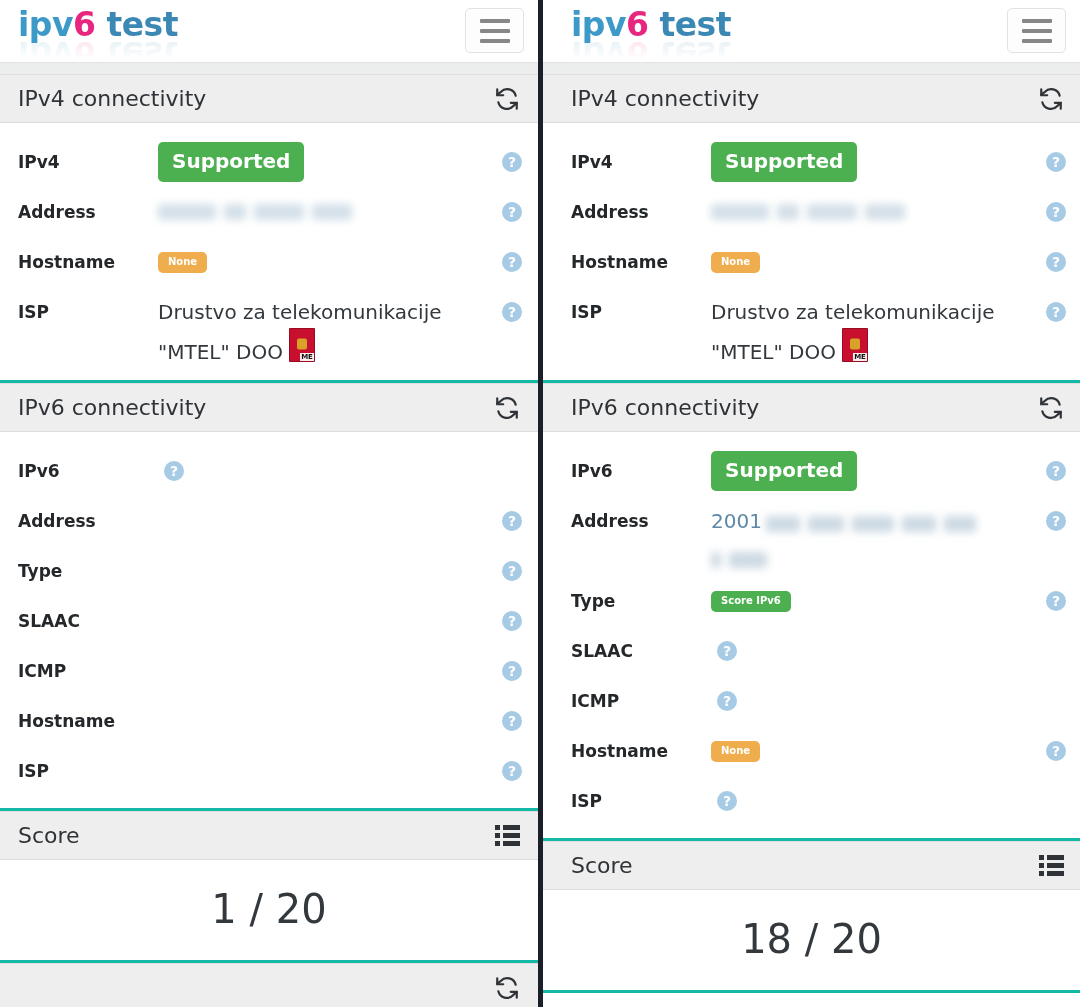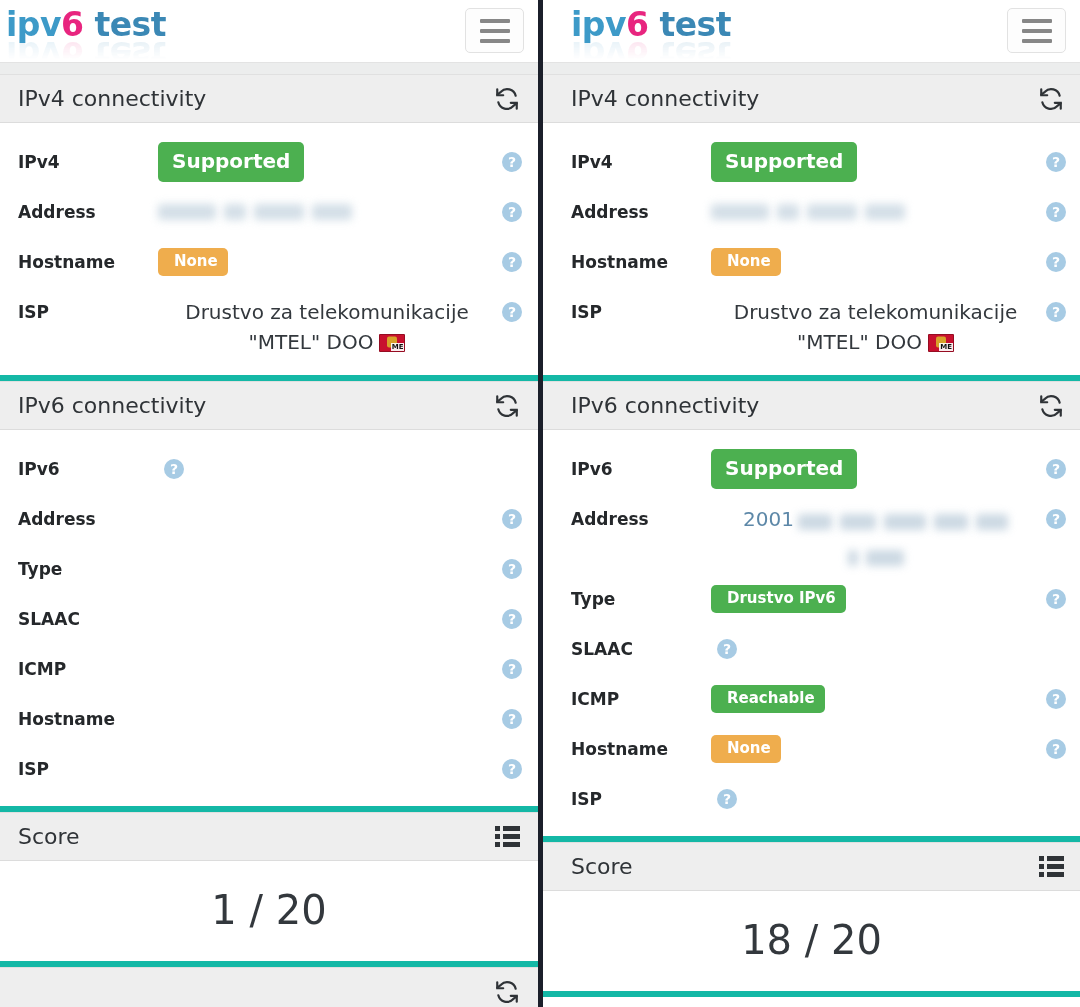--- a/index.html
+++ b/index.html
@@ -16,21 +16,21 @@
   .divider { width: 5px; height: 1007px; background: #1b1f2a; flex: 0 0 5px; }
   .panel-right { width: 537px; }
 
   
   .navbar {
     position: relative;
     height: 62px;
     background: #ffffff;
     display: flex; align-items: flex-start;
     justify-content: space-between;
-    padding: 4px 14px 0 6px;
+    padding: 4px 14px 0 18px;
   }
   .navbar.r { padding-left: 28px; padding-right: 14px; }
 
   .logo-wrap { position: relative; padding-top: 4px; }
   .logo {
     font-family: "DejaVu Sans", "Liberation Sans", sans-serif;
     font-size: 33px; font-weight: bold; letter-spacing: -0.5px;
     line-height: 1.0; white-space: nowrap;
   }
   .logo .c-blue { color: #3d9ac8; }
@@ -57,21 +57,21 @@
     display: flex; flex-direction: column;
     align-items: center; justify-content: center;
     gap: 6px; margin-top: 4px;
     cursor: pointer;
   }
   .navbar-toggle .bar { width: 30px; height: 4px; background: #878787; border-radius: 1px; }
 
   
   .gap-strip { height: 12px; background: #eceded; border-top: 1px solid #e3e3e3; }
 
-  .card { background: #ffffff; border-bottom: 6px solid #14b8a6; }
+  .card { background: #ffffff; border-bottom: 3px solid #14b8a6; }
   .card-head {
     background: #eeeeee;
     border-top: 1px solid #e0e0e0;
     border-bottom: 1px solid #dcdcdc;
     height: 49px;
     display: flex; align-items: center; justify-content: space-between;
     padding: 0 16px 0 18px;
   }
   .card-head.r { padding-left: 28px; padding-right: 14px; }
   .card-title {
@@ -86,41 +86,41 @@
     display: flex; align-items: flex-start;
     min-height: 50px;
     padding: 0 16px 0 18px;
   }
   .row.r { padding-left: 28px; padding-right: 14px; }
   .row-label {
     width: 140px; flex: 0 0 140px;
     font-size: 17px; font-weight: bold; color: #25282b;
     line-height: 50px;
   }
-  .row-val { flex: 1 1 auto; min-height: 50px; display: flex; align-items: center; text-align: center; }
+  .row-val { flex: 1 1 auto; min-height: 50px; display: flex; align-items: center; }
   .row-val.multiline { display: block; padding-top: 11px; line-height: 28px; }
   .row-help { flex: 0 0 26px; display: flex; align-items: center; height: 50px; justify-content: flex-end; }
 
   .help-icon {
     width: 20px; height: 20px; border-radius: 50%;
     background: #a7cbe4;
     color: #ffffff; font-size: 14px; font-weight: bold;
     display: flex; align-items: center; justify-content: center;
     line-height: 1; cursor: pointer; user-select: none;
   }
 
   .badge {
     display: inline-block;
     border-radius: 5px;
     color: #ffffff;
     font-weight: bold;
     white-space: nowrap;
   }
   .badge.big { font-size: 20px; padding: 7px 14px 9px 14px; }
-  .badge.small { font-size: 15px; padding: 4px 10px 6px 16px; }
+  .badge.small { font-size: 10px; padding: 4px 10px 6px 10px; }
   .badge.green  { background: #4cb050; }
   .badge.red    { background: #db4e4c; }
   .badge.orange { background: #efad4d; }
 
   .plain-val {
     font-size: 20px; color: #33383d;
     font-family: "DejaVu Sans", "Liberation Sans", sans-serif;
   }
 
   
@@ -138,21 +138,21 @@
   .score-value {
     text-align: center;
     font-size: 40px; color: #33383d; font-weight: 400;
     padding: 26px 0 28px 0;
     font-family: "DejaVu Sans", "Liberation Sans", sans-serif;
   }
 
   
   .flag {
     display: inline-block; position: relative;
-    width: 26px; height: 18px;
+    width: 26px; height: 34px;
     vertical-align: -3px; margin-left: 6px;
     border: 1px solid rgba(0,0,0,0.25);
     border-radius: 1px; overflow: hidden;
   }
   .flag-me { background: #c8102e; }
   .flag-me .emblem {
     position: absolute; left: 50%; top: 46%;
     transform: translate(-50%, -50%);
     width: 10px; height: 11px;
     background: #d8a12a; border-radius: 2px;
@@ -481,39 +481,36 @@
             </div>
           </div>
           <div class="row-help">
               <span class="help-icon">?</span>
             </div>
         </div>
 
         <div class="row r">
           <div class="row-label">Type</div>
           <div class="row-val">
-            <span class="badge small green">Drustvo IPv6</span>
+            <span class="badge small green">Score IPv6</span>
           </div>
           <div class="row-help">
               <span class="help-icon">?</span>
             </div>
         </div>
 
         <div class="row r">
           <div class="row-label">SLAAC</div>
           <div class="row-help">
               <span class="help-icon">?</span>
             </div>
         </div>
 
         <div class="row r">
           <div class="row-label">ICMP</div>
-          <div class="row-val">
-            <span class="badge small green">Reachable</span>
-          </div>
           <div class="row-help">
               <span class="help-icon">?</span>
             </div>
         </div>
 
         <div class="row r">
           <div class="row-label">Hostname</div>
           <div class="row-val">
             <span class="badge small orange">None</span>
           </div>

